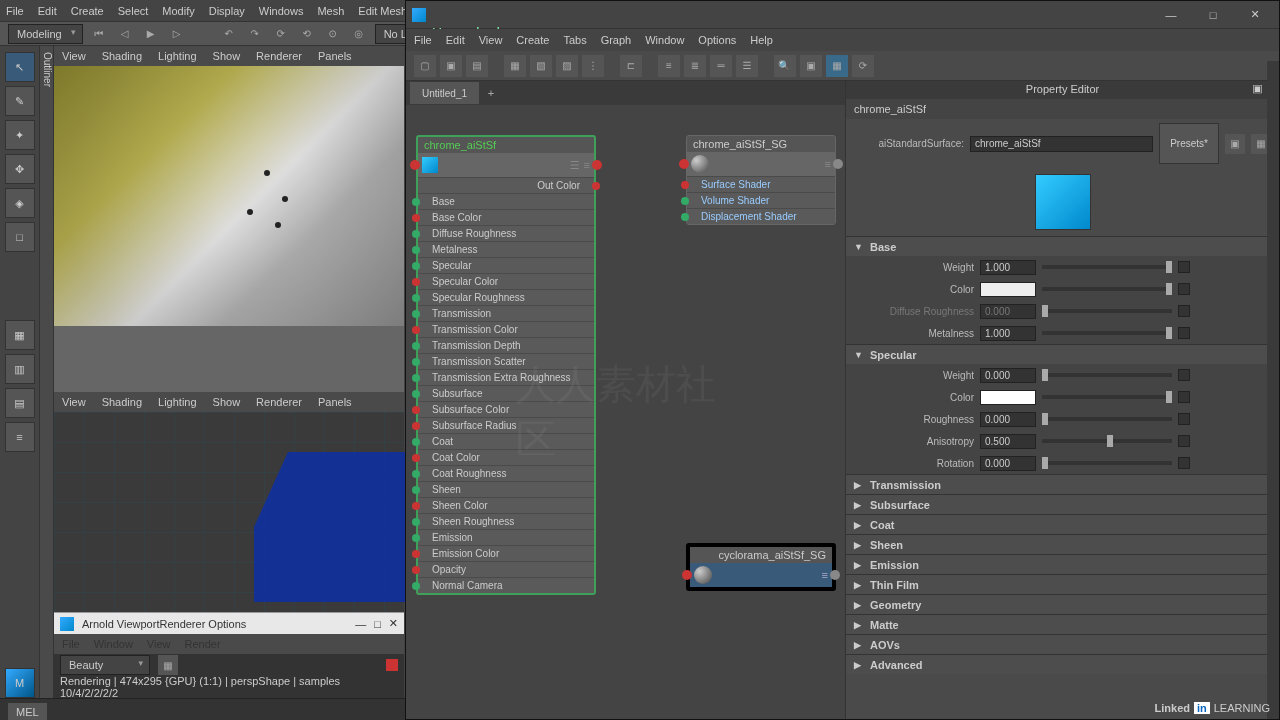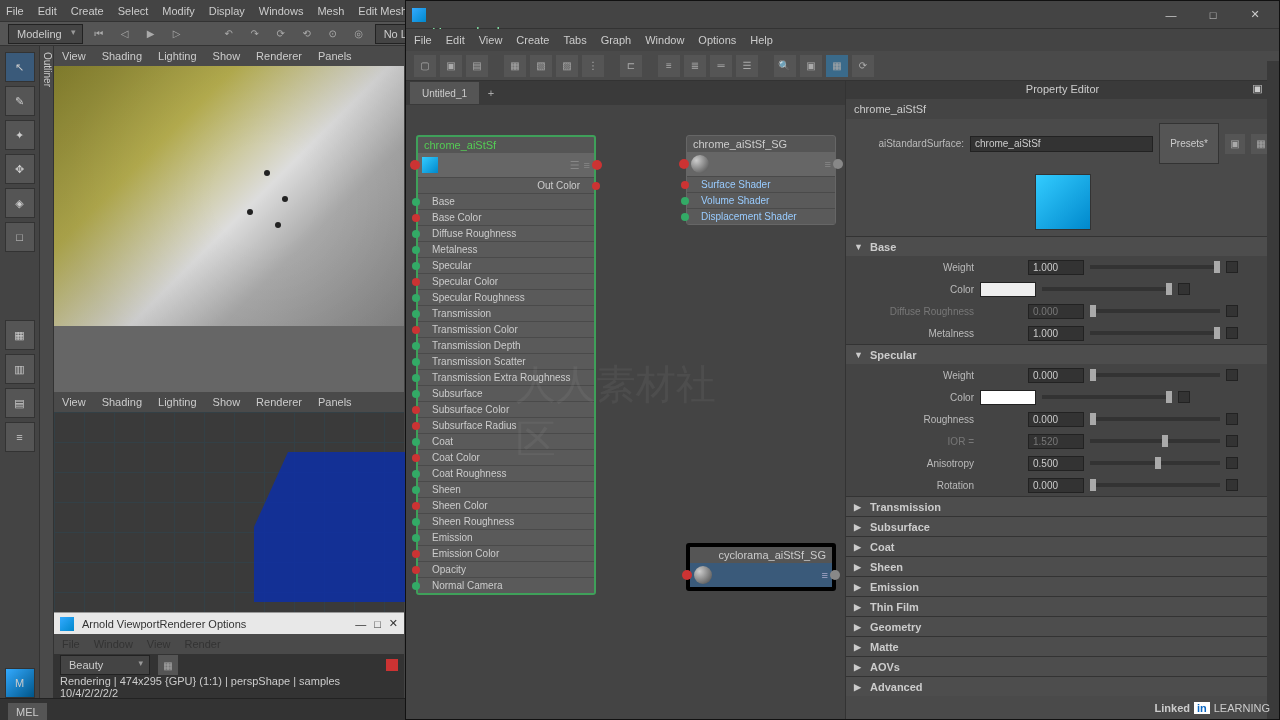--- a/index.html
+++ b/index.html
@@ -69,21 +69,21 @@
 .prop-row { padding:4px 8px; gap:6px; }
 .prop-row label { width:110px; text-align:right; font-size:10px; color:#bbb; }
 .prop-row input[type=text] { background:#333; border:1px solid #222; color:#ccc; padding:2px 4px; font-size:10px; height:16px; }
 .prop-row .btn { background:#555; padding:14px 10px; font-size:10px; border:1px solid #333; }
 .swatch-big { width:56px; height:56px; background:linear-gradient(135deg,#3cf 0%,#08c 100%); margin:6px auto; border:1px solid #333; }
 .section { background:#444; }
 .sec-head { background:#4d4d4d; height:20px; padding:0 8px; gap:6px; font-weight:bold; font-size:11px; border-top:1px solid #333; }
 .sec-head .arrow { font-size:9px; width:10px; }
 .param { height:22px; padding:0 8px; gap:6px; }
 .param label { width:120px; text-align:right; font-size:10px; color:#bbb; }
-.param input[type=text] { width:56px; background:#333; border:1px solid #222; color:#ccc; padding:2px 4px; font-size:10px; height:15px;margin-left:48px; }
+.param input[type=text] { width:56px; background:#333; border:1px solid #222; color:#ccc; padding:2px 4px; font-size:10px; height:15px; }
 .param.dim label,.param.dim input { color:#777; }
 .slider { flex:1; max-width:130px; height:4px; background:#333; position:relative; }
 .slider .h { position:absolute; width:6px; height:12px; background:#aaa; top:-4px; }
 .chk { width:12px; height:12px; background:#333; border:1px solid #222; }
 .color-sw { width:56px; height:15px; border:1px solid #222; }
 select { background:#444; border:1px solid #222; color:#ccc; padding:2px 4px; font-size:10px; height:18px; }
 .linkedin { position:absolute; right:10px; bottom:6px; color:#fff; font-size:11px; font-weight:bold; display:flex; gap:4px; align-items:center; }
 .linkedin .box { background:#fff; color:#0a66c2; padding:0 3px; font-weight:bold; }
 .watermark { position:absolute; left:50%; top:50%; transform:translate(-50%,-50%); font-size:40px; color:rgba(255,255,255,0.05); pointer-events:none; }
 .scroll-stub { position:absolute; right:0; top:60px; bottom:0; width:12px; background:#3a3a3a; }
@@ -393,28 +393,20 @@
           <div class="chk"></div>
         </div>
         <div class="row param">
           <label>Roughness</label>
           <input type="text" value="0.000" style="">
           <div class="slider">
               <div class="h" style="left:0"></div>
             </div>
           <div class="chk"></div>
         </div>
-        <div class="row param dim">
-          <label>IOR  =</label>
-          <input type="text" value="1.520" style="">
-          <div class="slider">
-              <div class="h" style="left:55%"></div>
-            </div>
-          <div class="chk"></div>
-        </div>
         <div class="row param">
           <label>Anisotropy</label>
           <input type="text" value="0.500" style="">
           <div class="slider">
               <div class="h" style="left:50%"></div>
             </div>
           <div class="chk"></div>
         </div>
         <div class="row param">
           <label>Rotation</label>

